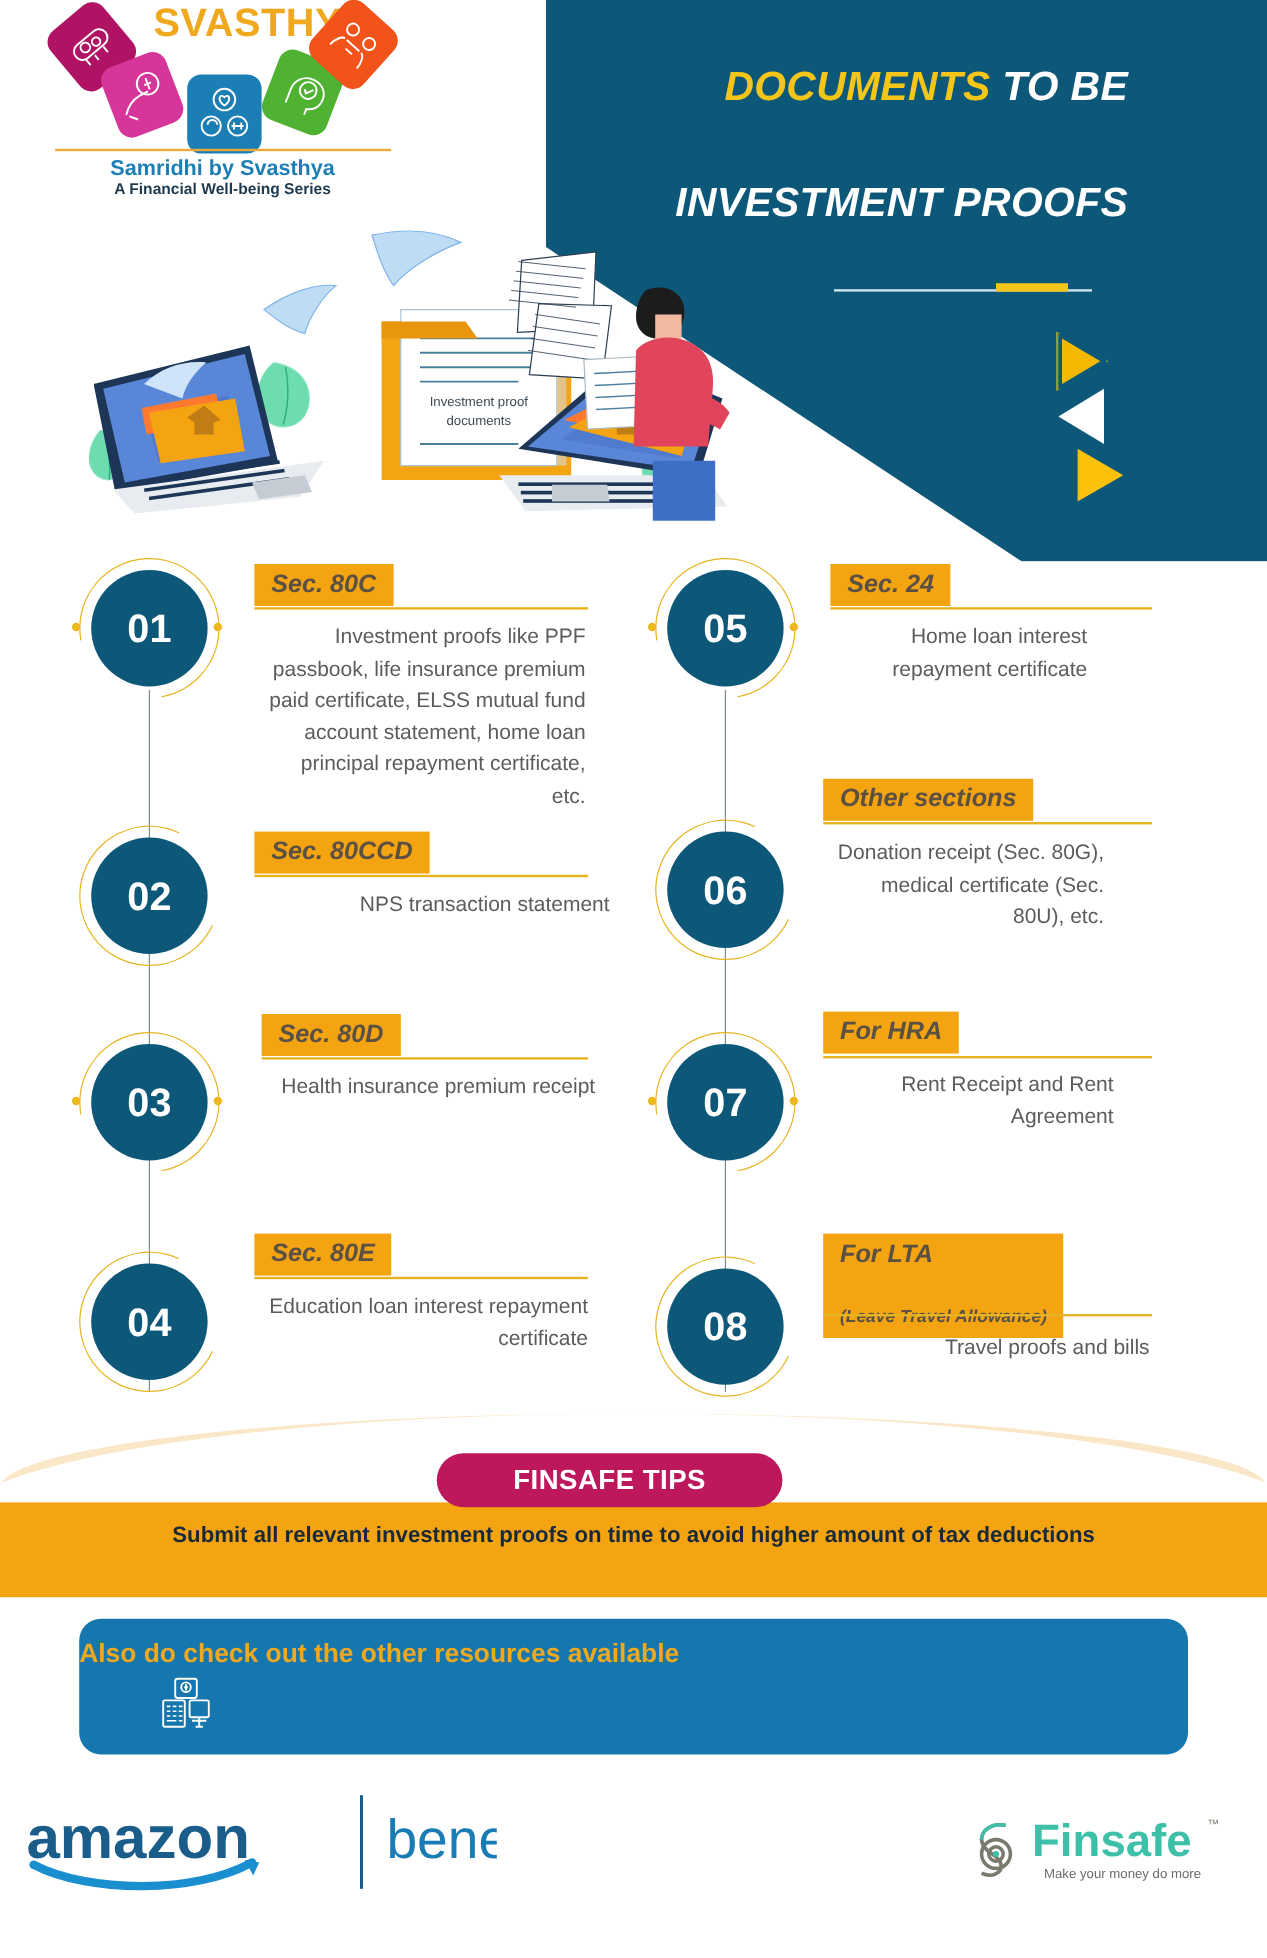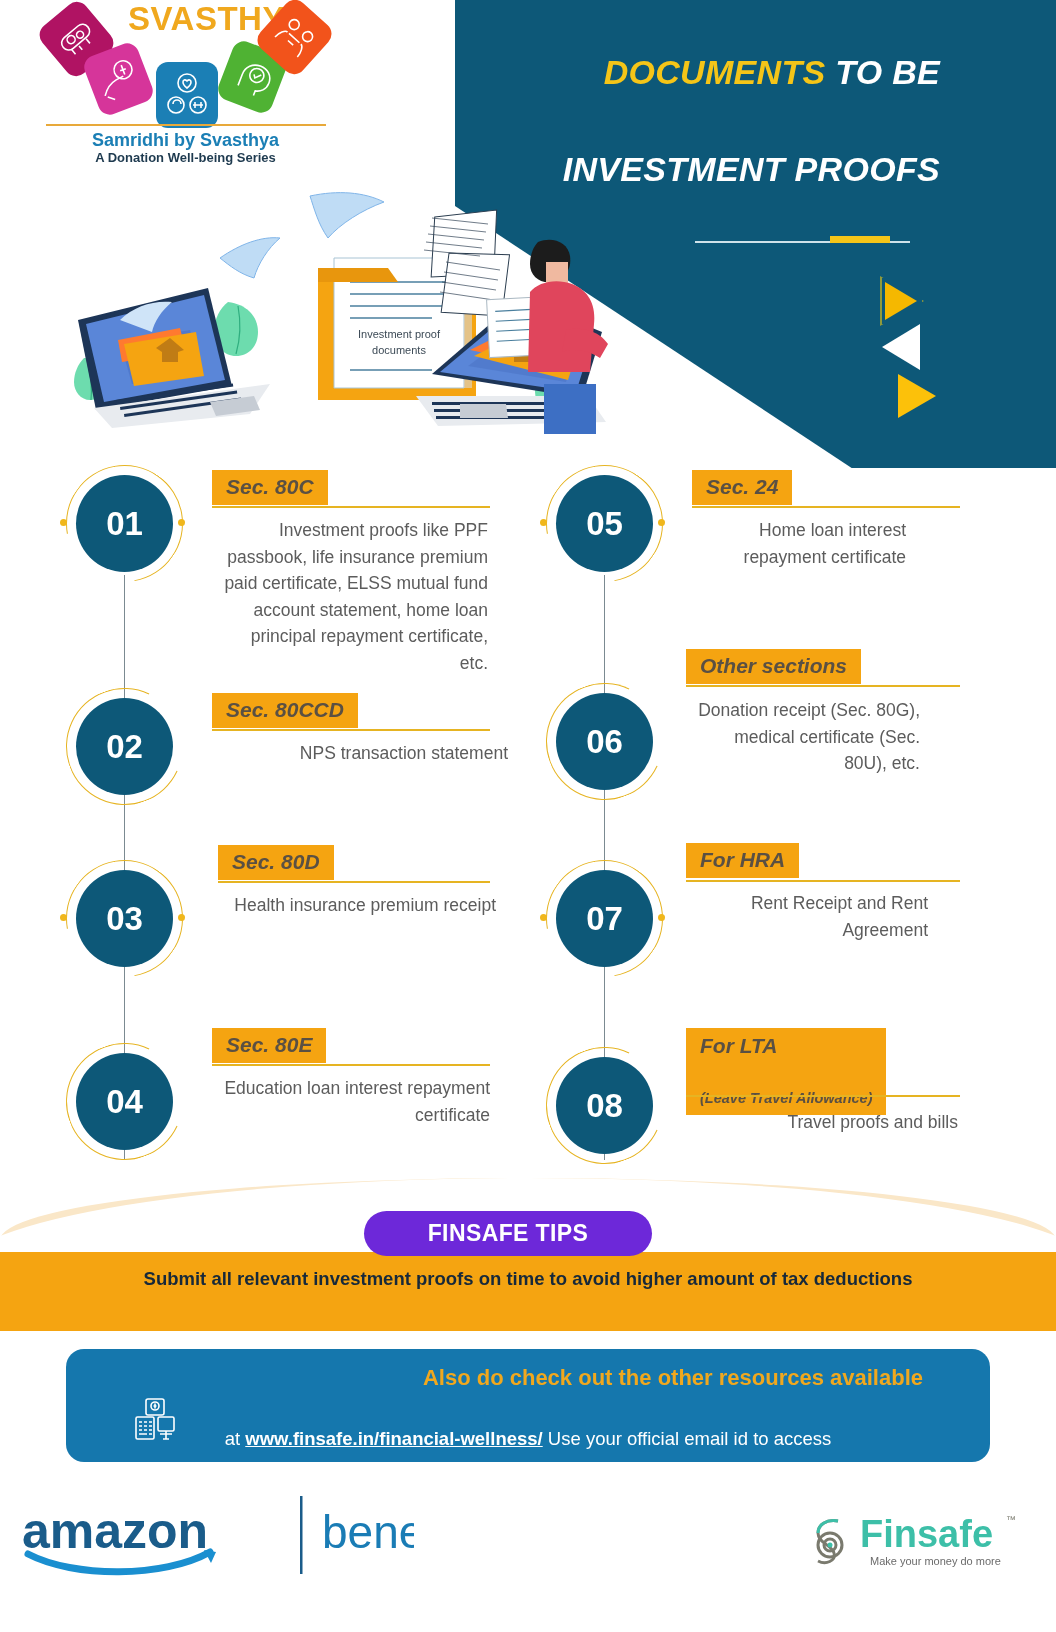--- a/index.html
+++ b/index.html
@@ -146,36 +146,36 @@
     position: absolute; top: 1178px; left: -40px; width: 1136px; height: 104px;
     background: #ffffff;
     border-radius: 50% 50% 0 0 / 92px 92px 0 0;
   }
   .orange-band {
     position: absolute; top: 1252px; left: 0; width: 1056px; height: 79px;
     background: #f5a411;
   }
   .tips-pill {
     position: absolute; top: 1211px; left: 364px; width: 288px; height: 45px;
-    background: #6d28d9; border-radius: 23px;
+    background: #be185d; border-radius: 23px;
     display: flex; align-items: center; justify-content: center;
     color: #ffffff; font-size: 23px; font-weight: bold; letter-spacing: 0.4px;
   }
   .tips-text {
     position: absolute; top: 1268px; left: 0; width: 1056px; text-align: center;
     color: #17293a; font-size: 18.5px; font-weight: bold;
   }
 
   
   .res-box {
     position: absolute; top: 1349px; left: 66px; width: 924px; height: 113px;
     background: #1577ad; border-radius: 18px;
   }
   .res-title {
-    position: absolute; top: 16px; left: 0; width: 857px; text-align: right;
+    position: absolute; top: 16px; left: 0; width: 857px; text-align: left;
     color: #f0a81e; font-size: 22px; font-weight: bold;
   }
   .res-line1 {
     position: absolute; top: 50px; left: 0; width: 924px; text-align: center;
     color: #ffffff; font-size: 18.5px;
   }
   .res-line2 {
     position: absolute; top: 79px; left: 0; width: 924px; text-align: center;
     color: #ffffff; font-size: 18.5px;
   }
@@ -257,21 +257,21 @@
           <g fill="none" stroke="#ffffff" stroke-width="1.6">
         <circle cx="20" cy="22" r="5"></circle>
             <circle cx="38" cy="22" r="5"></circle>
         <path d="M14 44c0-6 3-12 6-12M44 44c0-6-3-12-6-12"></path>
         <path d="M22 32h14M26 38h7"></path>
       </g>
         </svg>
     </div>
     <div class="logo-divider"></div>
     <div class="logo-sub1">Samridhi by Svasthya</div>
-    <div class="logo-sub2">A Donation Well-being Series</div>
+    <div class="logo-sub2">A Financial Well-being Series</div>
   </div>
 
   <div class="illus">
     <svg viewBox="0 0 560 290">
 
       <g fill="#53d6a0" opacity="0.85">
         <path d="M170 132c18 2 30 14 30 30 0 14-9 24-22 24-12 0-22-10-22-24 0-13 6-24 14-30z" transform="translate(-2,0)"></path>
         <path d="M24 188c12 0 22 10 22 24 0 10-7 18-16 18s-16-8-16-18c0-9 4-18 10-24z"></path>
         <path d="M485 198c12 0 24 10 24 24 0 10-8 18-17 18s-17-8-17-18c0-10 4-18 10-24z"></path>
       </g>
@@ -459,23 +459,20 @@
         <path d="M19.5 9h3M21 6.5v5"></path>
         <rect x="2" y="20" width="18" height="22" rx="1.5"></rect>
         <rect x="24" y="20" width="16" height="14" rx="1.5"></rect>
         <path d="M26 37h12M29 42h6M32 34v8"></path>
         <g stroke-width="1.3">
           <path d="M5 25h3M10 25h3M15 25h3M5 29h3M10 29h3M15 29h3M5 33h3M10 33h3M15 33h3M5 37h8M15 37h3"></path>
         </g>
       </g>
     </svg>
   </div>
-  <div class="res-line2">
-    <span>at </span><span class="url">www.finsafe.in/financial-wellness/</span><span> Use your official email id to access</span>
-  </div>
 </div>
 
 <div class="amazon-logo">
   <svg viewBox="0 0 400 90">
     <text x="8" y="58" font-family="Liberation Sans, sans-serif" font-size="50" font-weight="bold" fill="#1a5c8a">amazon</text>
     <path d="M14 64 C60 88, 150 88, 196 62" stroke="#1a8fd0" stroke-width="7" fill="none" stroke-linecap="round"></path>
     <path d="M190 60 l12 2 -5 11 z" fill="#1a8fd0"></path>
     <rect x="286" y="6" width="2.5" height="78" fill="#1a5c8a"></rect>
     <text x="308" y="58" font-family="Liberation Sans, sans-serif" font-size="46" fill="#1a7cb5">benefits</text>
   </svg>

